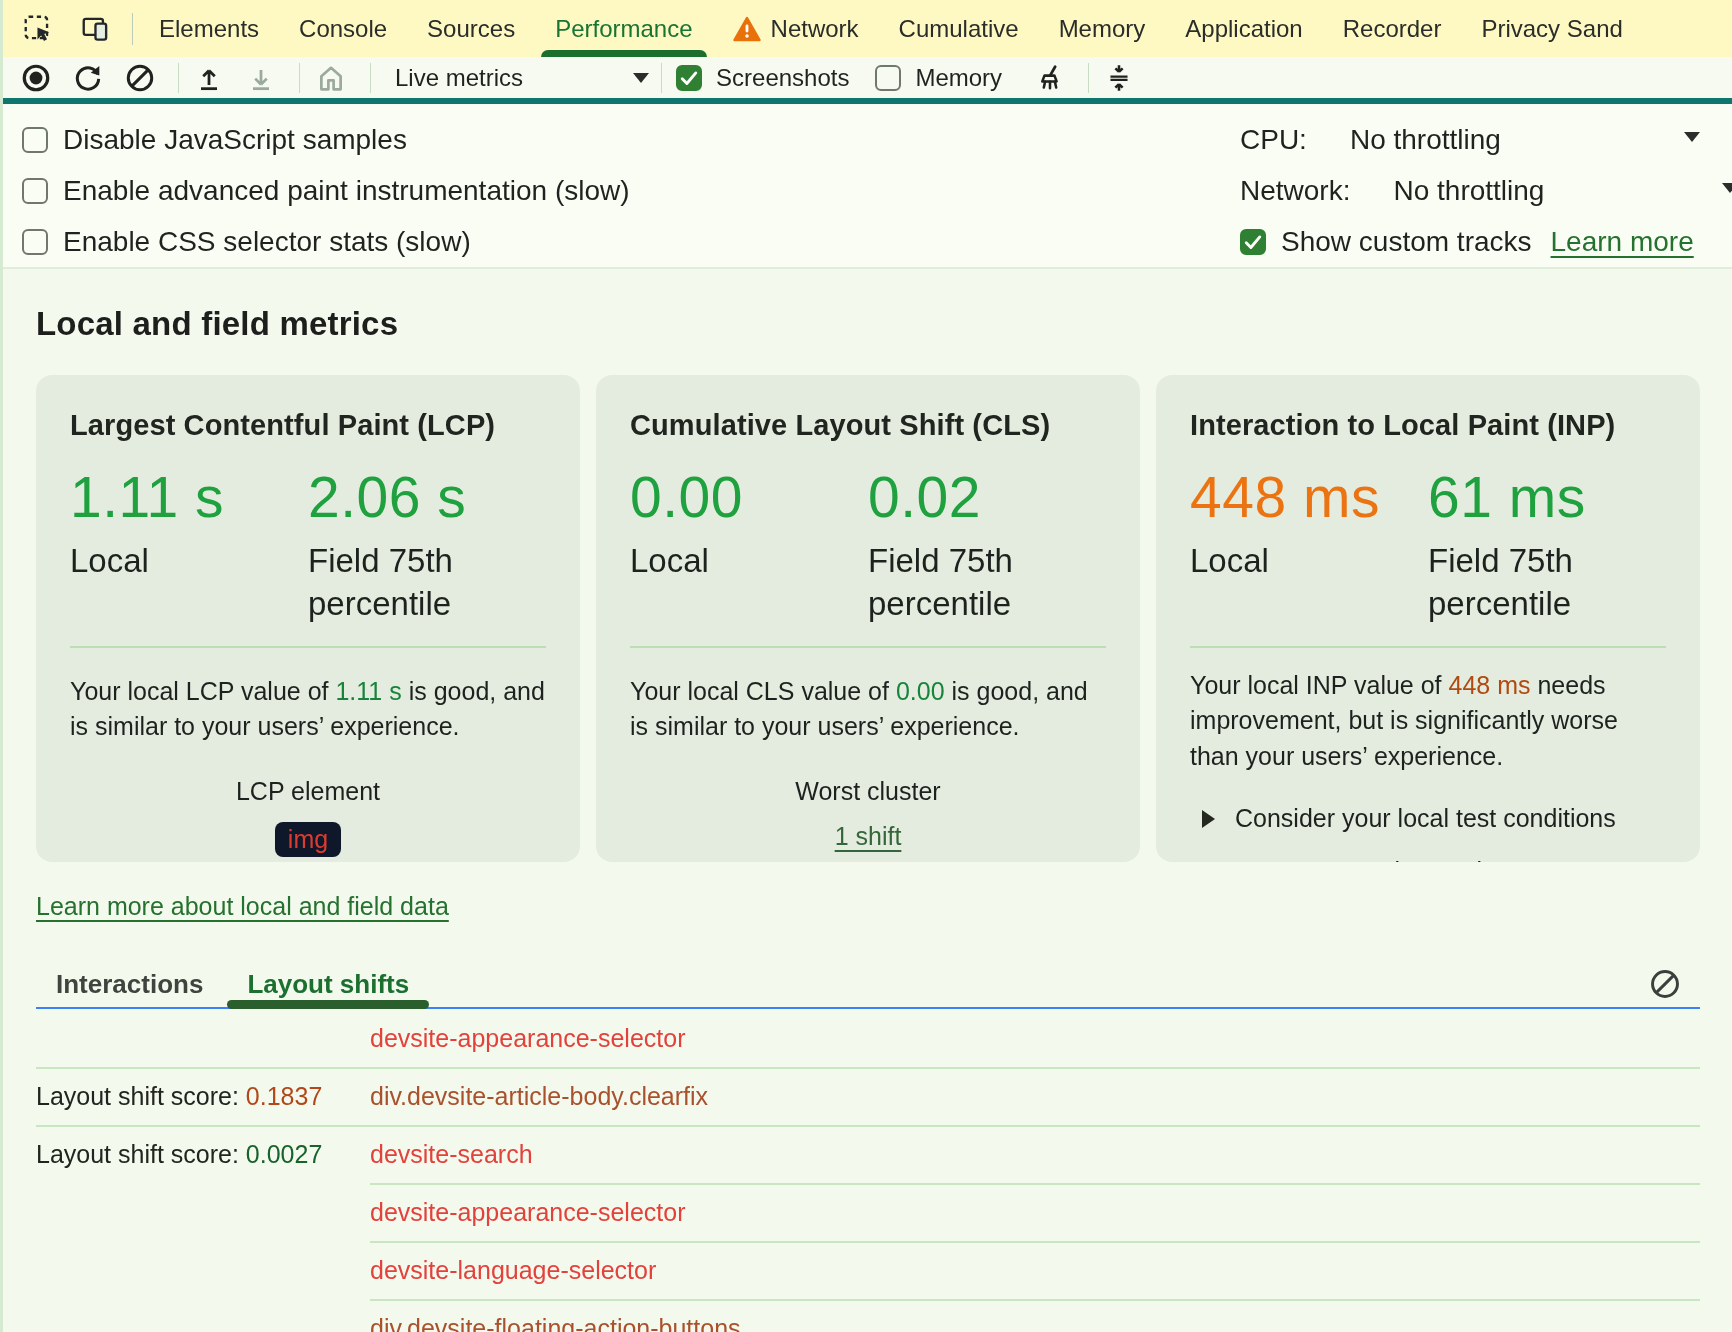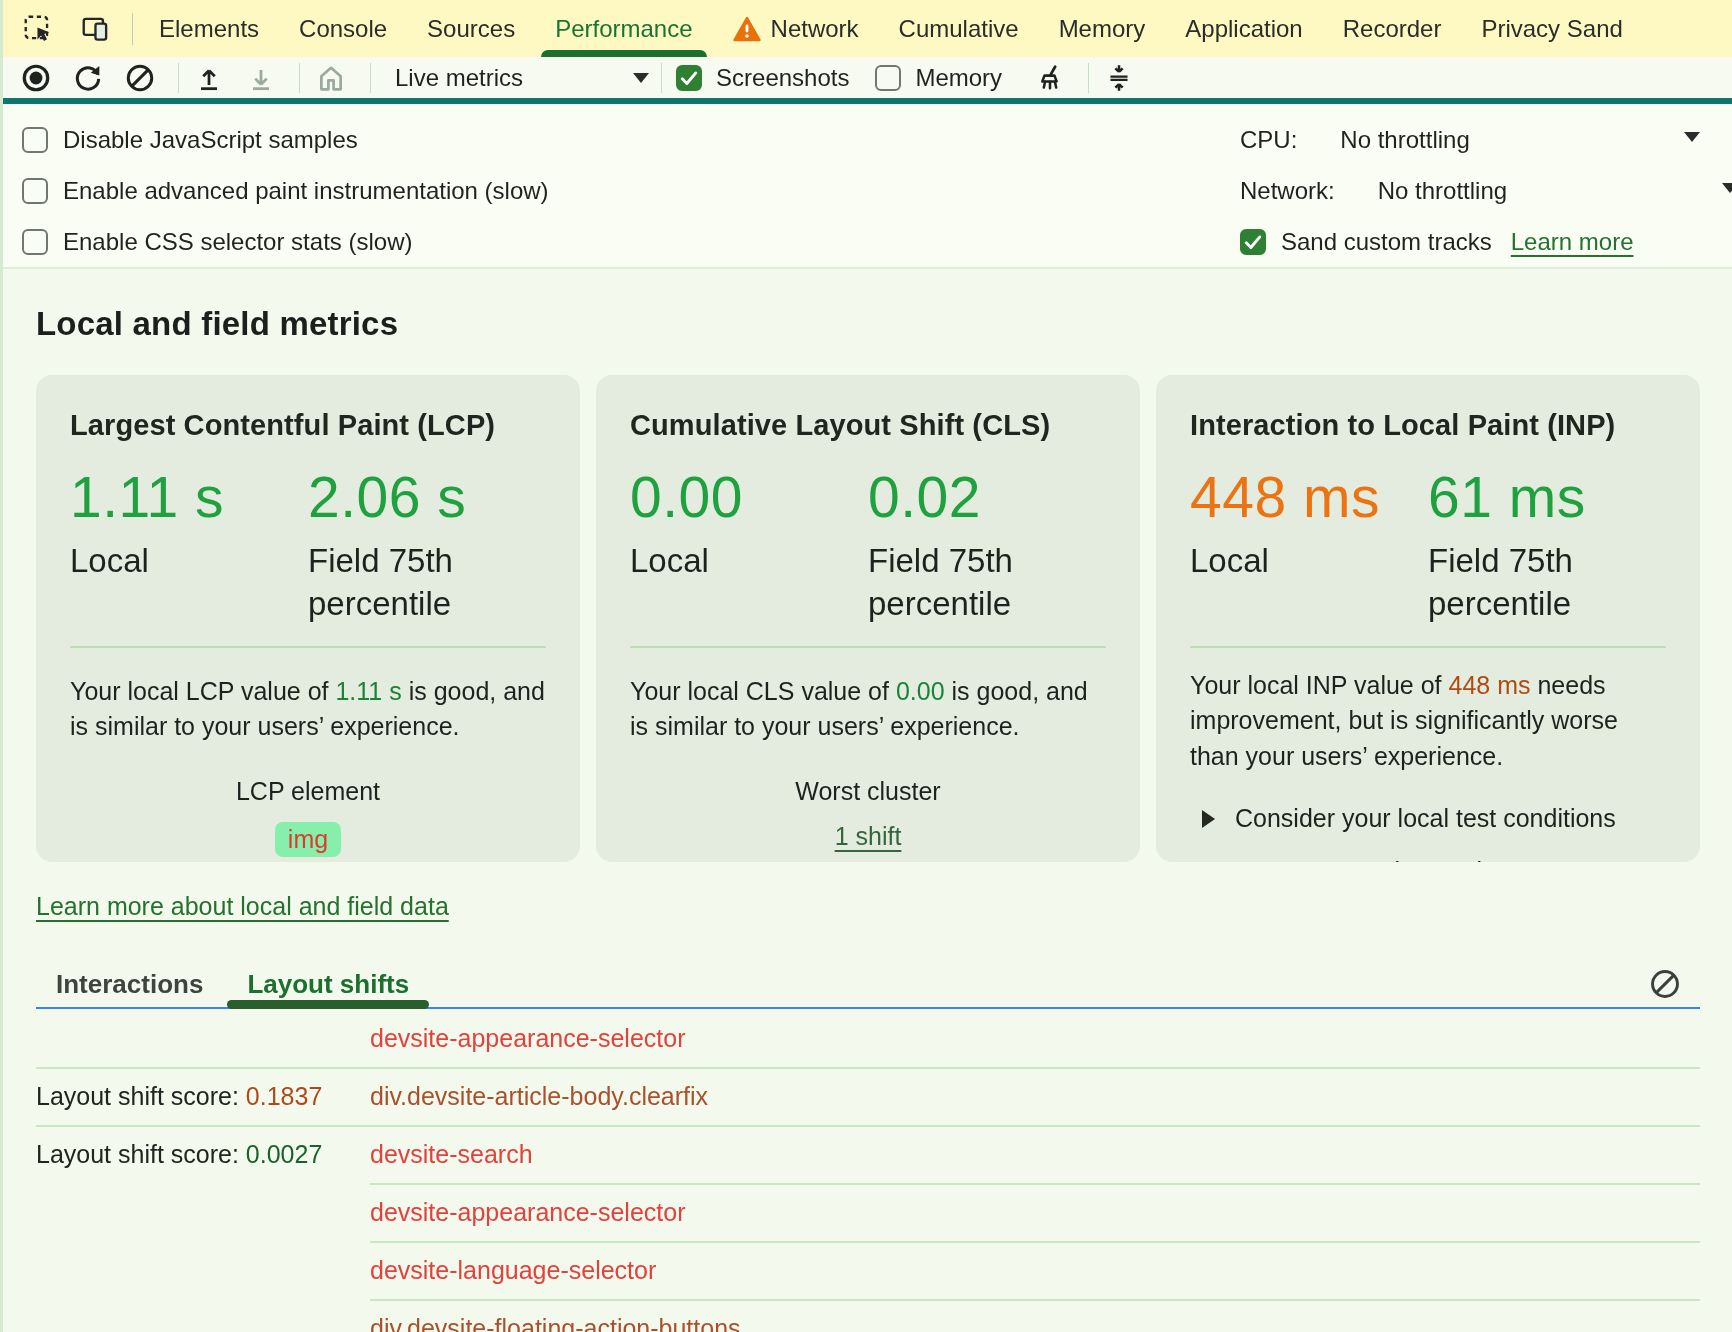--- a/index.html
+++ b/index.html
@@ -22,21 +22,21 @@
   .tdiv { width:1px; height:30px; background:#c9dcc4; margin:0 14px 0 2px; }
   .mode-select { display:flex; align-items:center; margin:0 10px; }
   .mode-label { margin-right:110px; }
   .caret { width:0; height:0; border-left:8px solid transparent; border-right:8px solid transparent; border-top:10px solid #2a2d2a; }
   .cb { width:26px; height:26px; border:2px solid #70776f; border-radius:6px; background:transparent; flex:none; }
   .cb.checked { background:#2f8033; border-color:#2f8033; display:flex; align-items:center; justify-content:center; }
   .cb-row { display:flex; align-items:center; gap:14px; margin-right:26px; }
 
   
   .options { height:163px; background:#fafdf4; position:relative; padding:10px 0 0 22px; }
-  .opt-row { height:51px; display:flex; align-items:center; gap:15px; font-size:24px; }
+  .opt-row { height:51px; display:flex; align-items:center; gap:15px; font-size:28px; }
   .opt-right { position:absolute; left:1240px; top:10px; right:0; }
   .opt-right .opt-row { position:relative; padding-right:30px; }
   .opt-label { margin-right:28px; }
   .opt-caret { position:absolute; top:18px; }
 
   
   .main { border-top:2px solid #e1eddb; background:#f4f9ee; padding:20px 32px 0 36px; height:1065px; }
   h2.metrics-heading { font-size:33px; font-weight:bold; color:#1c1f1c; margin:16px 0 32px; letter-spacing:0.2px; }
 
   .cards { display:grid; grid-template-columns:repeat(3,1fr); gap:16px; }
@@ -46,21 +46,21 @@
   .bigval { font-size:57px; line-height:1.05; letter-spacing:0.5px; }
   .bigval.green { color:#1ea13e; }
   .bigval.orange { color:#ec7312; }
   .val-label { font-size:33px; margin-top:12px; line-height:1.3; }
   .val-label.field { width:160px; }
   .card-divider { border:none; border-top:2px solid #bbdfb2; margin:20px 0 0; }
   .desc { margin-top:26px; line-height:1.42; }
   .desc .v-green { color:#17843a; }
   .desc .v-orange { color:#b04a10; }
   .card-foot { margin-top:32px; display:flex; align-items:center; gap:16px;flex-direction:column; }
-  .badge-img { background:#86efac; color:#de3b2f; padding:3px 13px; border-radius:8px; }
+  .badge-img { background:#0f172a; color:#de3b2f; padding:3px 13px; border-radius:8px; }
   .glink { color:#35663b; text-decoration:underline; text-underline-offset:5px; cursor:pointer; }
   .disclosure { margin-top:30px; display:flex; align-items:center; gap:20px; padding-left:12px; }
   .disc-tri { width:0; height:0; border-top:9px solid transparent; border-bottom:9px solid transparent; border-left:13px solid #24281f; flex:none; }
 
   .learnmore { display:inline-block; margin-top:30px; font-size:25px; color:#25712f; text-decoration:underline; text-underline-offset:5px; cursor:pointer; }
 
   
   .logtabs { margin-top:40px; height:48px; display:flex; align-items:center; border-bottom:2px solid #3b82f6; position:relative; font-size:26px; }
   .ltab { height:100%; display:flex; align-items:center; padding:0 20px; margin-right:4px; position:relative; color:#3f443f; font-weight:bold; cursor:pointer; }
   .ltab.active { color:#1b7030; }
@@ -235,21 +235,21 @@
       <span class="opt-label">Network:</span>
       <span>No throttling</span>
       <span class="caret opt-caret" style="right:-6px;"></span>
     </div>
     <div class="opt-row">
       <span class="cb checked">
         <svg width="22" height="22" viewBox="0 0 26 26">
             <polyline points="5,14 10.5,19.5 21,7" fill="none" stroke="#fff" stroke-width="3.4" stroke-linecap="round" stroke-linejoin="round"></polyline>
           </svg>
       </span>
-      <span>Sand custom tracks</span>
+      <span>Show custom tracks</span>
       <span class="glink" style="color:#25712f; margin-left:4px;">Learn more</span>
     </div>
   </div>
 </div>
 
 <div class="main">
   <h2 class="metrics-heading">Local and field metrics</h2>
 
   <div class="cards">
 

